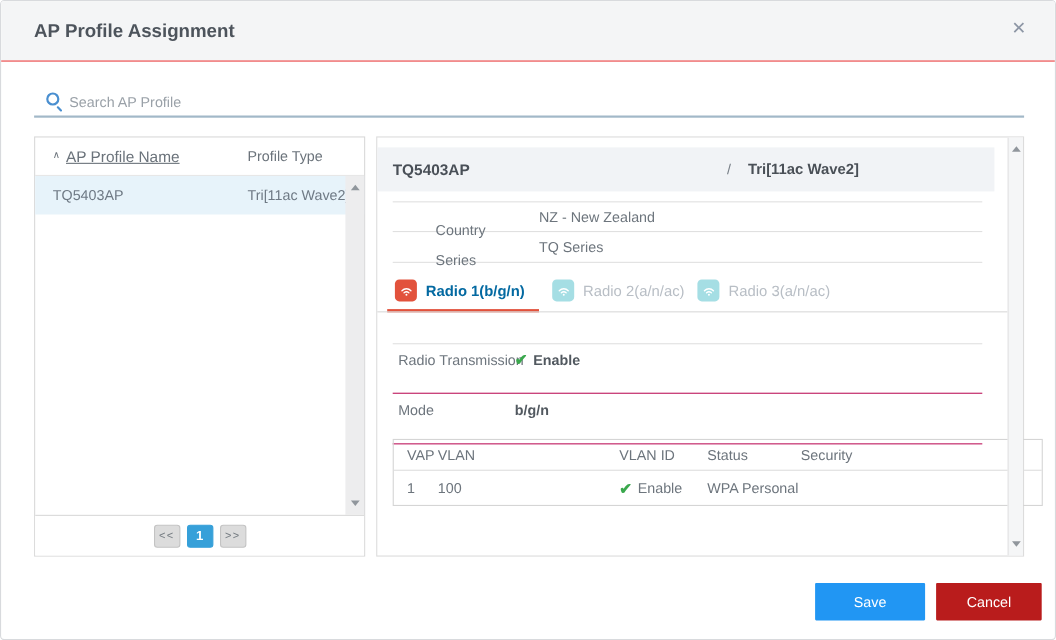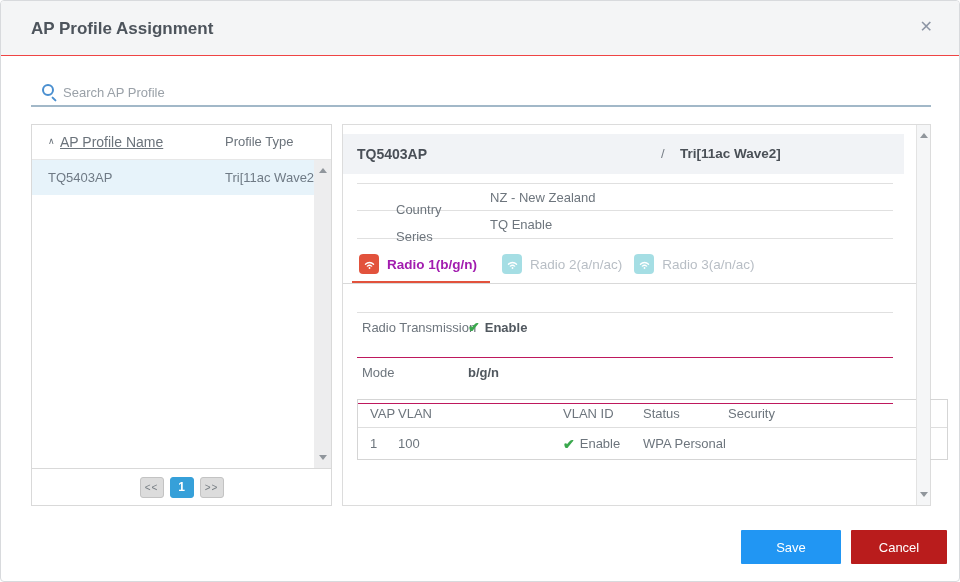--- a/index.html
+++ b/index.html
@@ -64,21 +64,21 @@
 
   .rp-fields { position:absolute; left:14px; top:58px; width:536px; }
   .f-row { position:relative; height:28px; border-bottom:1px solid #e0e0e0; font-size:13px; }
   .f-row:first-child { border-top:1px solid #e0e0e0; }
   .f-label { position:absolute; left:5px; top:12px; line-height:27px; color:#6d757d;margin-left:34px; }
   .f-value { position:absolute; left:133px; top:0; line-height:27px; color:#6d757d; }
 
   .rp-tabs { position:absolute; left:9px; top:122px; height:37px; display:flex; gap:12px; }
   .tab { display:flex; align-items:center; gap:8px; height:37px; border-bottom:3px solid transparent;
          font-size:13.5px; color:#b8bec5; cursor:pointer; }
-  .tab.active { padding:0 13px 0 7px; border-bottom-color:#e2523c; color:#a21caf; font-weight:600;justify-content:space-between; }
+  .tab.active { padding:0 13px 0 7px; border-bottom-color:#e2523c; color:#0369a1; font-weight:600;justify-content:space-between; }
   .wifi-badge { width:20px; height:20px; border-radius:4px; display:flex; align-items:center; justify-content:center; }
   .wifi-badge.red  { background:#e2523c; }
   .wifi-badge.teal { background:#a5dee4; }
 
   .rp-sep { position:absolute; left:0; top:158px; width:573px; height:1px; background:#d9d9d9; }
 
   .rp-settings { position:absolute; left:14px; top:187px; width:536px; }
   .s-row { position:relative; height:46px; border-bottom:1px solid #be185d; font-size:13px; }
   .s-row:first-child { border-top:1px solid #e0e0e0; }
   .s-label { position:absolute; left:5px; top:0; line-height:29px; color:#6d757d; }
@@ -144,21 +144,21 @@
       <span class="rp-type">Tri[11ac Wave2]</span>
     </div>
 
     <div class="rp-fields">
       <div class="f-row">
         <span class="f-label">Country</span>
         <span class="f-value">NZ - New Zealand</span>
       </div>
       <div class="f-row">
         <span class="f-label">Series</span>
-        <span class="f-value">TQ Enable</span>
+        <span class="f-value">TQ Series</span>
       </div>
     </div>
 
     <div class="rp-tabs">
       <div class="tab active">
         <span class="wifi-badge red">
           <svg width="13" height="13" viewBox="0 0 24 24">
             <path d="M4.5 11.5a10.5 10.5 0 0 1 15 0" stroke="#fff" stroke-width="2.4" fill="none" stroke-linecap="round"></path>
             <path d="M8 15a6.2 6.2 0 0 1 8 0" stroke="#fff" stroke-width="2.4" fill="none" stroke-linecap="round"></path>
             <circle cx="12" cy="18.4" r="1.7" fill="#fff"></circle>

